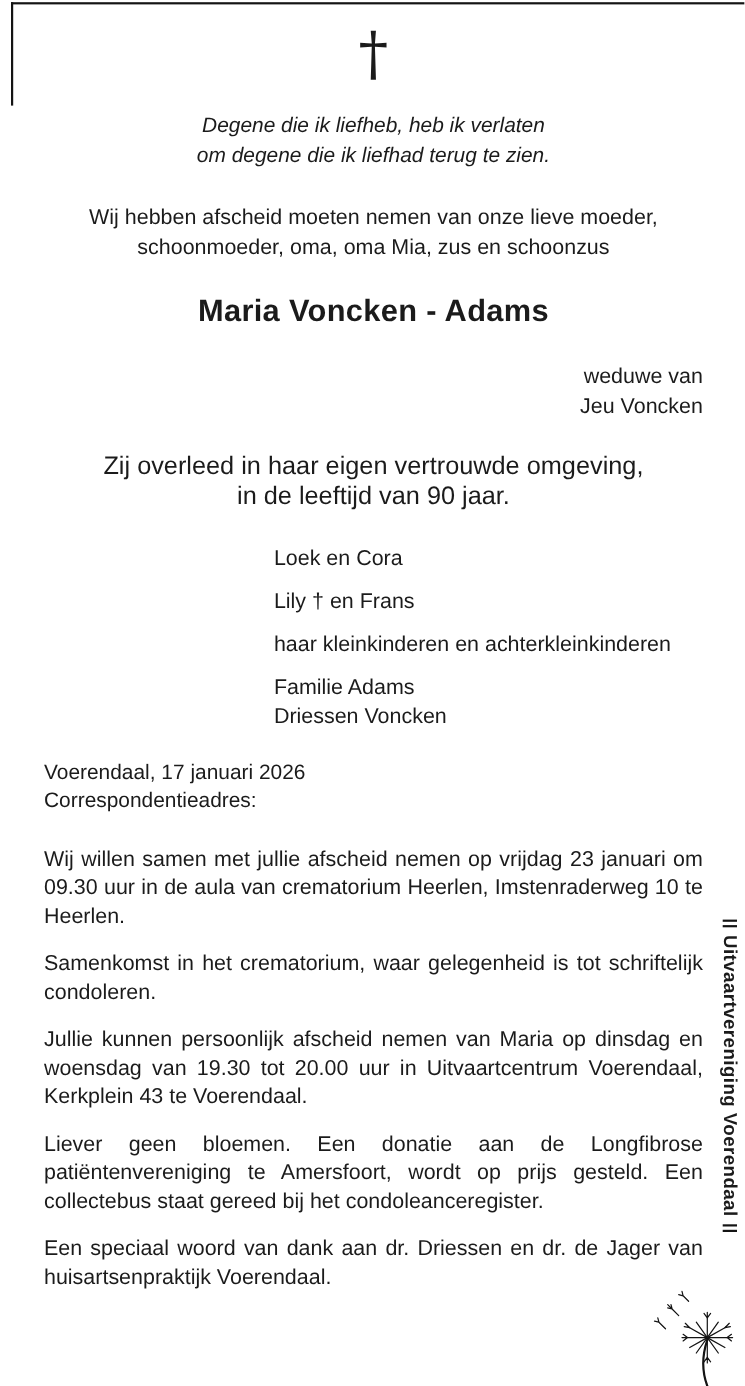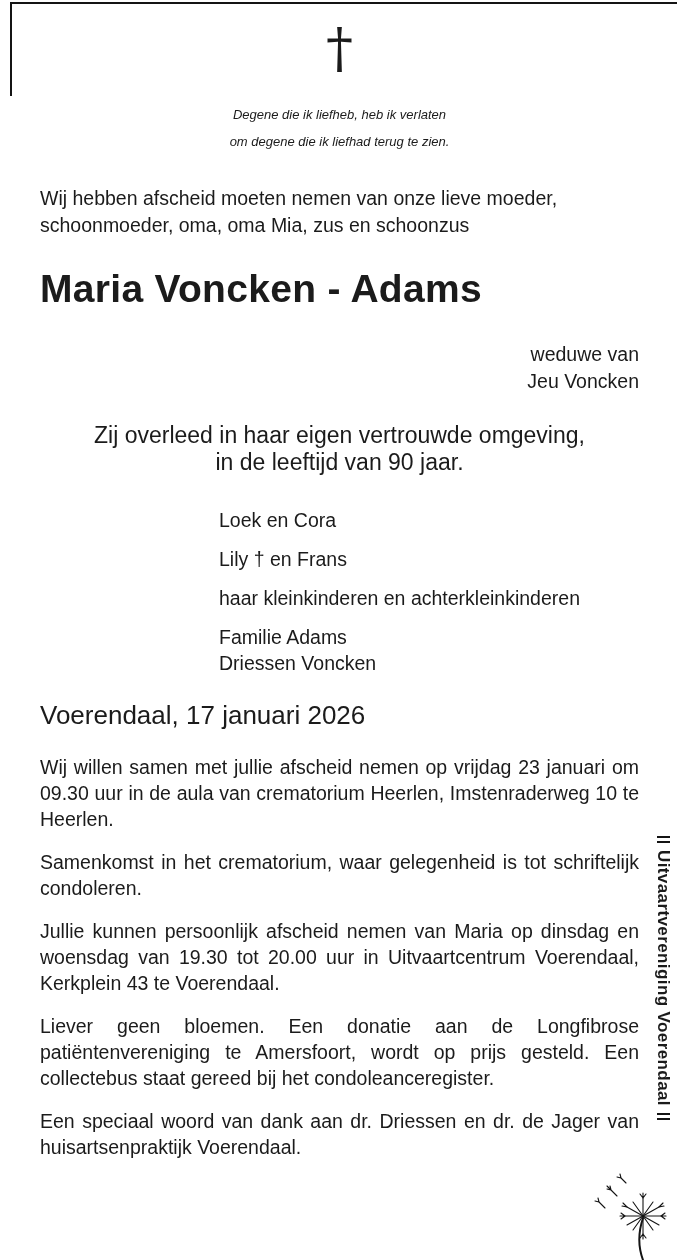--- a/index.html
+++ b/index.html
@@ -31,32 +31,33 @@
     text-align: center;
     font-family: "DejaVu Serif", serif;
     font-size: 54px;
     line-height: 1;
     font-weight: 400;
   }
   .epigraph {
     margin-top: 25px;
     text-align: center;
     font-style: italic;
-    font-size: 13px;
+    font-size: 19px;
     line-height: 27px;
   }
   .intro {
     margin-top: 30px;
+    text-align: center;
     font-size: 19.5px;
     line-height: 27px;
   }
   .name {
     margin-top: 28px;
-    text-align: left;
-    font-size: 39px;
+    text-align: center;
+    font-size: 28px;
     font-weight: 700;
     letter-spacing: 0.3px;
   }
   .widow {
     margin-top: 30px;
     text-align: right;
     font-size: 19.5px;
     line-height: 27px;
   }
   .passing {
@@ -64,25 +65,25 @@
     text-align: center;
     font-size: 23px;
     line-height: 27px;
   }
   .family {
     margin-top: 31px;
     margin-left: 179px;
     font-size: 19.5px;
     line-height: 26px;
   }
-  .family-item { margin-bottom: 13px; }
+  .family-item { margin-bottom: 13px; margin-left: 30px; }
   .family-item.tight { margin-bottom: 0; }
   .dateline {
     margin-top: 26px;
-    font-size: 26px;
+    font-size: 19px;
     line-height: 26px;
   }
   .paragraphs { margin-top: 26px; max-width: 600px; }
   .para {
     text-align: justify;
     font-size: 19.5px;
     line-height: 26px;
     margin-bottom: 17px;
   }
   .para:last-child { margin-bottom: 0; }
@@ -151,20 +152,21 @@
     <div class="family">
       <div class="family-item">Loek en Cora</div>
       <div class="family-item">Lily † en Frans</div>
       <div class="family-item">haar kleinkinderen en achterkleinkinderen</div>
       <div class="family-item tight">Familie Adams</div>
       <div class="family-item">Driessen Voncken</div>
     </div>
 
     <div class="dateline">
       <div>Voerendaal, 17 januari 2026</div>
+      <div>Correspondentieadres:</div>
     </div>
 
     <div class="paragraphs">
       <div class="para">Wij willen samen met jullie afscheid nemen op vrijdag 23 januari om 09.30 uur in de aula van crematorium Heerlen, Imstenraderweg 10 te Heerlen.</div>
       <div class="para">Samenkomst in het crematorium, waar gelegenheid is tot schriftelijk condoleren.</div>
       <div class="para">Jullie kunnen persoonlijk afscheid nemen van Maria op dinsdag en woensdag van 19.30 tot 20.00 uur in Uitvaartcentrum Voerendaal, Kerkplein 43 te Voerendaal.</div>
       <div class="para">Liever geen bloemen. Een donatie aan de Longfibrose patiëntenvereniging te Amersfoort, wordt op prijs gesteld. Een collectebus staat gereed bij het condoleanceregister.</div>
       <div class="para">Een speciaal woord van dank aan dr. Driessen en dr. de Jager van huisartsenpraktijk Voerendaal.</div>
     </div>
 

